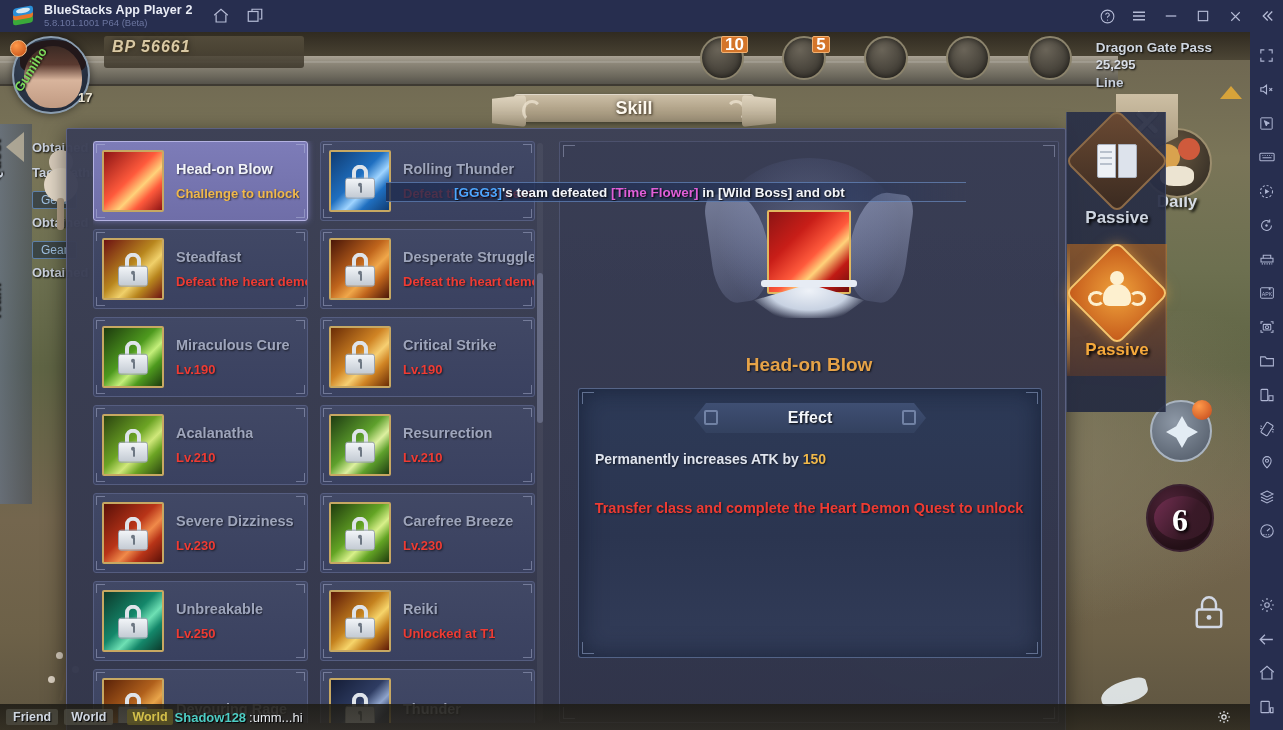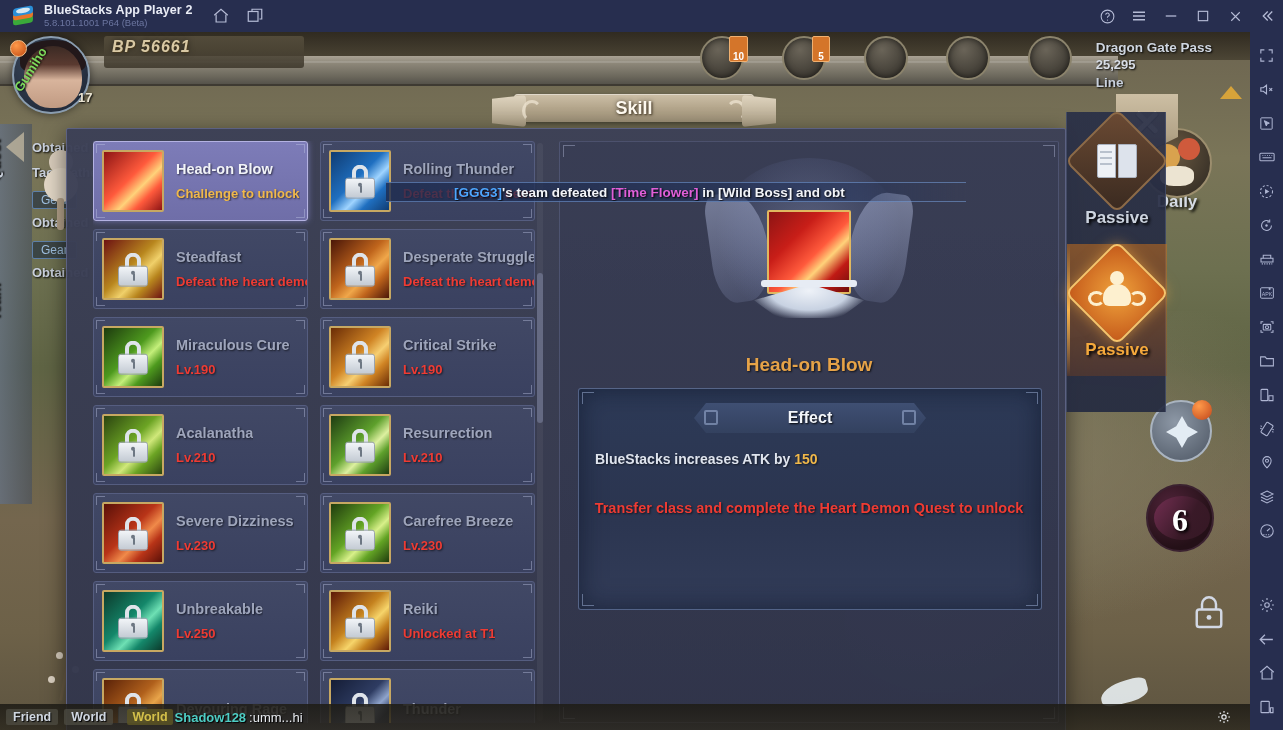--- a/index.html
+++ b/index.html
@@ -74,23 +74,23 @@
     border-bottom: 2px solid #3e3a32;
   }
   .hud-bar::after{content:''; position:absolute; left:0; top:5px; width:100%; height:2px;
     background:rgba(255,255,255,.13);}
   .hud-circle {
     position:absolute; top:4px; width:44px; height:44px; border-radius:50%;
     background: radial-gradient(circle at 40% 30%, #6a6458, #2f2c26);
     border:2px solid #8b836c; box-shadow: inset 0 0 6px rgba(0,0,0,.6);
   }
   .hud-badge {
-    position:absolute; top:-2px; right:-6px; min-width:18px; height:17px; padding:12px 3px;
+    position:absolute; top:-2px; right:-6px; min-width:18px; height:17px; padding:0 3px;
     background:#d4752a; border:1px solid #f0b070; border-radius:2px;
-    color:#fff; font-size:10px; font-weight:bold; line-height:15px; text-align:center;
+    color:#fff; font-size:17px; font-weight:bold; line-height:15px; text-align:center;
     font-family:"Liberation Sans", sans-serif;
   }
   .bp-plate {
     position:absolute; left:104px; top:4px; width:200px; height:32px;
     background: linear-gradient(to bottom, rgba(88,80,62,.85), rgba(60,54,42,.85));
     border-radius:3px;
   }
   .bp-text {
     position:absolute; left:112px; top:6px; font-size:16px; font-weight:bold; font-style:italic;
     color:#d9c9a4; text-shadow: 1px 1px 0 #473a22, 0 0 6px rgba(0,0,0,.6);
@@ -334,21 +334,21 @@
     clip-path: polygon(50% 0, 100% 48%, 78% 100%, 22% 100%, 0 48%);}
   .emb-bar{ position:absolute; left:50%; top:122px; transform:translateX(-50%);
     width:96px; height:7px; border-radius:3px; background:#e7ecf4;}
 
   .detail-title{
     position:absolute; left:0; top:212px; width:100%; text-align:center;
     color:#e6a348; font-size:19px; font-weight:bold;
     text-shadow: 1px 1px 2px rgba(0,0,0,.7);
   }
   .effect-box{
-    position:absolute; left:18px; top:246px; width:464px; height:222px;
+    position:absolute; left:18px; top:246px; width:464px; height:270px;
     background: linear-gradient(to bottom, #2d3a57 0%, #2b3550 55%, #323c58 100%);
     border:1px solid rgba(130,150,195,.45); border-radius:3px;
     box-shadow: inset 0 0 26px rgba(10,18,36,.6);
   }
   .effect-box .corner{ position:absolute; width:12px; height:12px; border:1px solid rgba(175,195,235,.45);}
   .effect-header{
     position:absolute; left:50%; top:14px; transform:translateX(-50%);
     width:232px; height:30px;
     background: linear-gradient(to bottom, #3f4f73 0%, #33415f 100%);
     clip-path: polygon(12px 0, calc(100% - 12px) 0, 100% 50%, calc(100% - 12px) 100%, 12px 100%, 0 50%);
@@ -855,21 +855,21 @@
             <span class="corner c-tl" style="left:3px;top:3px;border-right:none;border-bottom:none"></span>
             <span class="corner c-tr" style="right:3px;top:3px;border-left:none;border-bottom:none"></span>
             <span class="corner c-bl" style="left:3px;bottom:3px;border-right:none;border-top:none"></span>
             <span class="corner c-br" style="right:3px;bottom:3px;border-left:none;border-top:none"></span>
             <div class="effect-header">
               <span class="eh-orn l"></span>
               <span>Effect</span>
               <span class="eh-orn r"></span>
             </div>
             <div class="effect-text">
-              <span>BlueStacks increases ATK by </span><b>150</b>
+              <span>Permanently increases ATK by </span><b>150</b>
             </div>
           </div>
 
           <div class="unlock-note">Transfer class and complete the Heart Demon Quest to unlock</div>
         </div>
       </div>
     </div>
 
     <div class="rail">
       <div class="rail-item">

